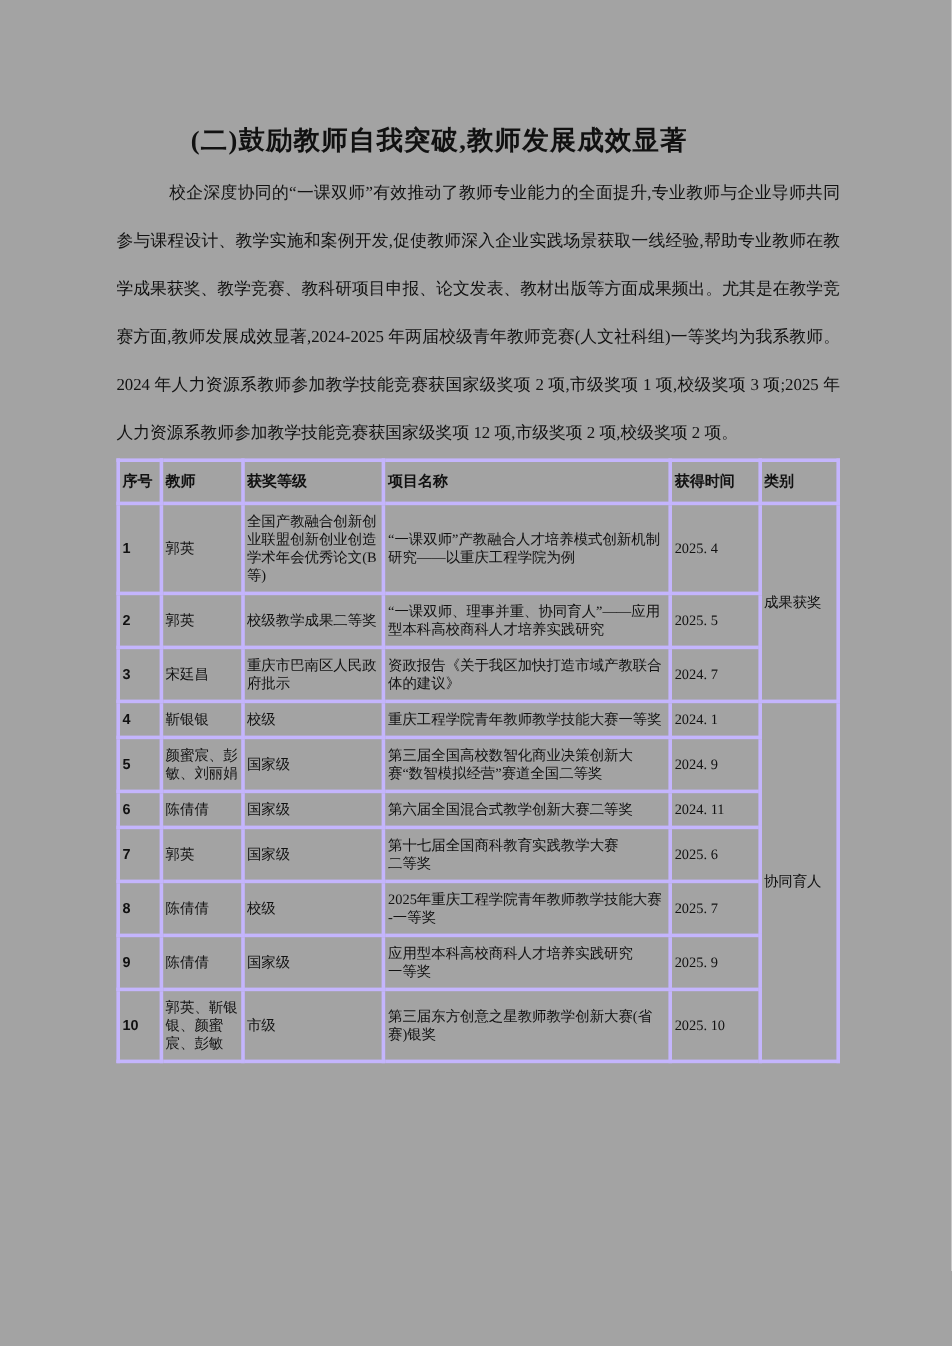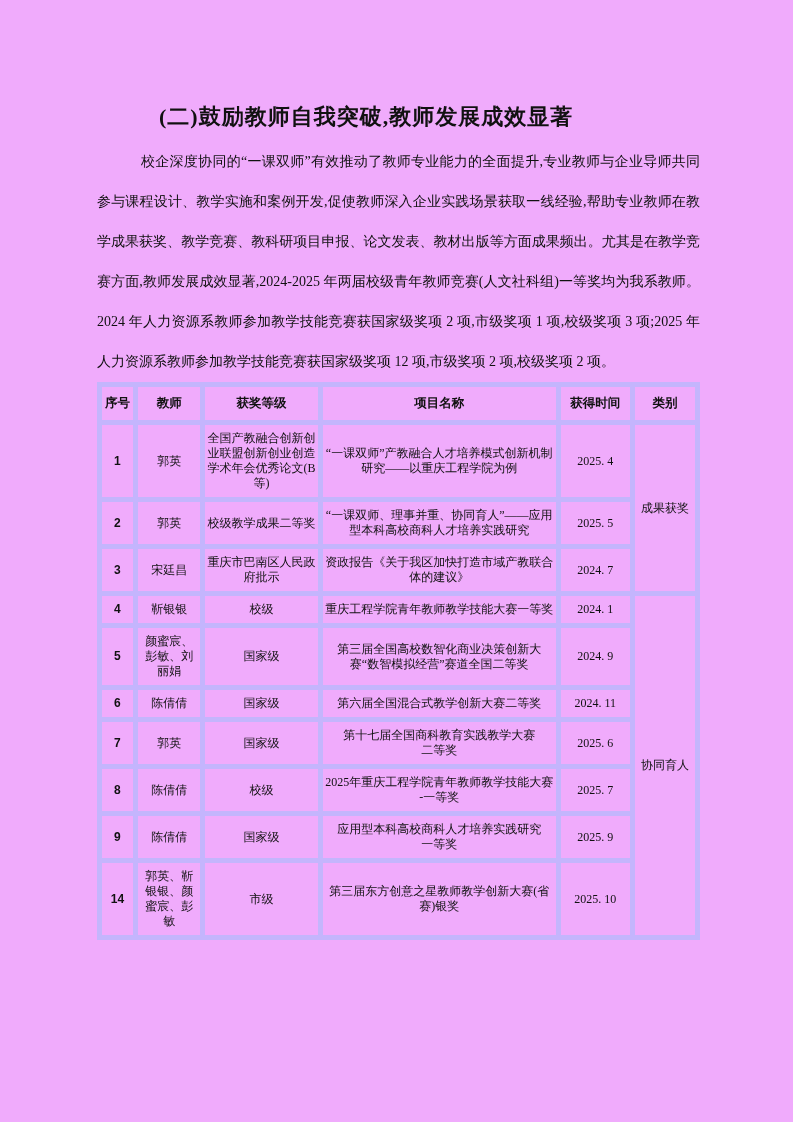--- a/index.html
+++ b/index.html
@@ -1,21 +1,21 @@
 <!DOCTYPE html>
 <html><head>
 <meta charset="utf-8">
 <style>
   html, body { margin: 0; padding: 0; background: #e8e8e8; }
   .page {
     position: relative;
     width: 793px;
     height: 1122px;
     margin: 0 auto;
-    background: #f0abfc;
+    background: #a3a3a3;
     box-sizing: border-box;
     padding: 100px 93px 0 97px;
     font-family: "Liberation Serif", "DejaVu Serif", serif;
     color: #111111;
     overflow: hidden;
   }
   .doc-heading {
     font-size: 22px;
     font-weight: bold;
     line-height: 34px;
@@ -35,22 +35,22 @@
     font-size: 15px;
     text-align: center;
     margin: 20px 0 10px 0;
   }
   table.results {
     width: 100%;
     border-collapse: collapse;
     table-layout: fixed;
   }
   table.results th, table.results td {
-    border: 5px solid #c4b5fd;
-    text-align: center;
+    border: 3px solid #c4b5fd;
+    text-align: left;
     vertical-align: middle;
     font-size: 12px;
     line-height: 15px;
     padding: 6px 2px;
     word-break: break-all;
   }
   table.results th {
     font-family: "Liberation Sans", "DejaVu Sans", sans-serif;
     font-weight: bold;
     font-size: 12.5px;
@@ -161,21 +161,21 @@
         </tr>
         <tr>
           <td class="cell-no">9</td>
           <td class="cell-teacher">陈倩倩</td>
           <td class="cell-level">国家级</td>
           <td class="cell-project">应用型本科高校商科人才培养实践研究
 一等奖</td>
           <td class="cell-time">2025. 9</td>
         </tr>
         <tr>
-          <td class="cell-no">14</td>
+          <td class="cell-no">10</td>
           <td class="cell-teacher">郭英、靳银银、颜蜜宸、彭敏</td>
           <td class="cell-level">市级</td>
           <td class="cell-project">第三届东方创意之星教师教学创新大赛(省赛)银奖</td>
           <td class="cell-time">2025. 10</td>
         </tr>
       </tbody>
   </table>
 
 </div>
 

